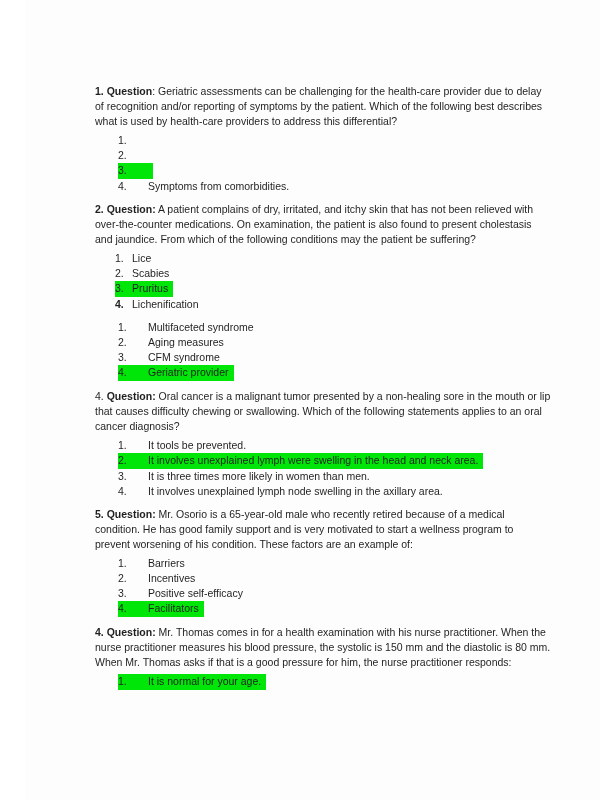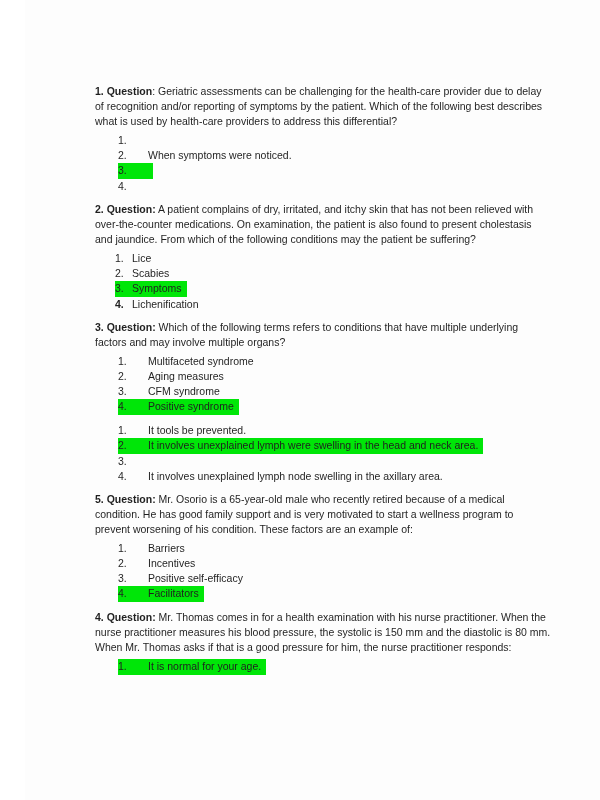--- a/index.html
+++ b/index.html
@@ -33,87 +33,88 @@
 <div class="page">
 
   <section>
     <p class="q-text"><span></span><span class="b">1. Question</span><span>: Geriatric assessments can be challenging for the health-care provider due to delay of recognition and/or reporting of symptoms by the patient. Which of the following best describes what is used by health-care providers to address this differential?</span></p>
     <div class="opts">
       <div class="opt-row"><span class="opt-inner">
             <span class="opt-num">1.</span>
           </span></div>
       <div class="opt-row"><span class="opt-inner">
             <span class="opt-num">2.</span>
-            <span>When symptoms were noticed.</span>
           </span></div>
       <div class="opt-row"><span class="opt-inner hl">
             <span class="opt-num">3.</span>
           </span></div>
       <div class="opt-row"><span class="opt-inner">
             <span class="opt-num">4.</span>
+            <span>Symptoms from comorbidities.</span>
           </span></div>
     </div>
   </section>
 
   <section>
     <p class="q-text"><span></span><span class="b">2. Question:</span><span> A patient complains of dry, irritated, and itchy skin that has not been relieved with over-the-counter medications. On examination, the patient is also found to present cholestasis and jaundice. From which of the following conditions may the patient be suffering?</span></p>
     <div class="opts narrow">
       <div class="opt-row"><span class="opt-inner">
             <span class="opt-num">1.</span>
             <span>Lice</span>
           </span></div>
       <div class="opt-row"><span class="opt-inner">
             <span class="opt-num">2.</span>
             <span>Scabies</span>
           </span></div>
       <div class="opt-row"><span class="opt-inner hl">
             <span class="opt-num">3.</span>
-            <span>Symptoms</span>
+            <span>Pruritus</span>
           </span></div>
       <div class="opt-row"><span class="opt-inner">
             <span class="opt-num bn">4.</span>
             <span>Lichenification</span>
           </span></div>
     </div>
   </section>
 
   <section>
-    <p class="q-text"><span></span><span class="b">3. Question:</span><span> Which of the following terms refers to conditions that have multiple underlying factors and may involve multiple organs?</span></p>
     <div class="opts">
       <div class="opt-row"><span class="opt-inner">
             <span class="opt-num">1.</span>
             <span>Multifaceted syndrome</span>
           </span></div>
       <div class="opt-row"><span class="opt-inner">
             <span class="opt-num">2.</span>
             <span>Aging measures</span>
           </span></div>
       <div class="opt-row"><span class="opt-inner">
             <span class="opt-num">3.</span>
             <span>CFM syndrome</span>
           </span></div>
       <div class="opt-row"><span class="opt-inner hl">
             <span class="opt-num">4.</span>
-            <span>Positive syndrome</span>
+            <span>Geriatric provider</span>
           </span></div>
     </div>
   </section>
 
   <section>
+    <p class="q-text"><span>4. </span><span class="b">Question:</span><span> Oral cancer is a malignant tumor presented by a non-healing sore in the mouth or lip that causes difficulty chewing or swallowing. Which of the following statements applies to an oral cancer diagnosis?</span></p>
     <div class="opts">
       <div class="opt-row"><span class="opt-inner">
             <span class="opt-num">1.</span>
             <span>It tools be prevented.</span>
           </span></div>
       <div class="opt-row"><span class="opt-inner hl">
             <span class="opt-num">2.</span>
             <span>It involves unexplained lymph were swelling in the head and neck area.</span>
           </span></div>
       <div class="opt-row"><span class="opt-inner">
             <span class="opt-num">3.</span>
+            <span>It is three times more likely in women than men.</span>
           </span></div>
       <div class="opt-row"><span class="opt-inner">
             <span class="opt-num">4.</span>
             <span>It involves unexplained lymph node swelling in the axillary area.</span>
           </span></div>
     </div>
   </section>
 
   <section>
     <p class="q-text"><span></span><span class="b">5. Question:</span><span> Mr. Osorio is a 65-year-old male who recently retired because of a medical condition. He has good family support and is very motivated to start a wellness program to prevent worsening of his condition. These factors are an example of:</span></p>

